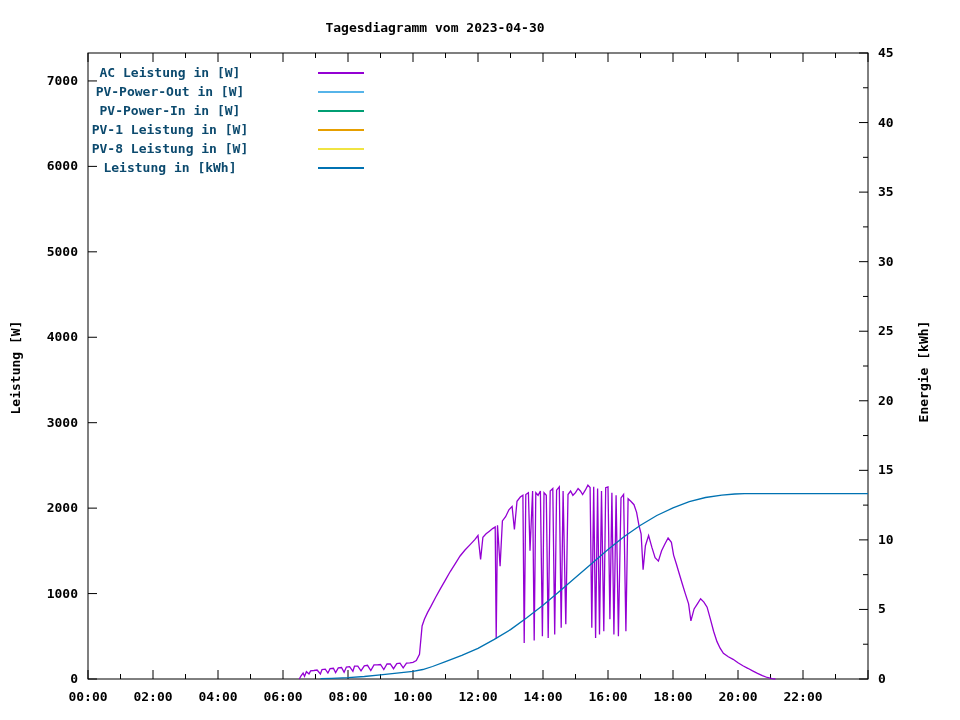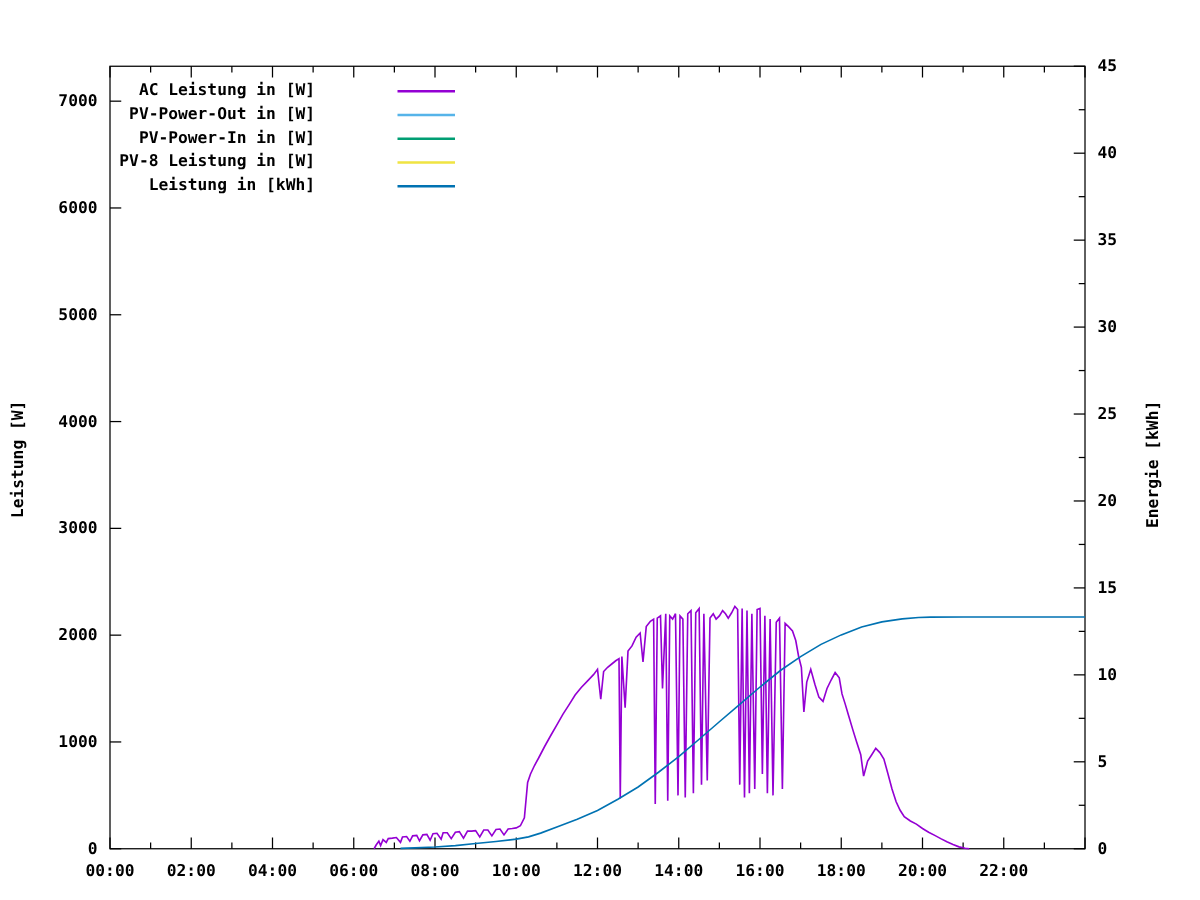--- a/index.html
+++ b/index.html
@@ -39,41 +39,42 @@
     width: 290px;
   }
   .legend-row {
     display: flex;
     align-items: center;
     height: 19px;
   }
   .legend-row .lbl {
     display: inline-block;
     width: 164px;
-    text-align: right;
+    text-align: center;
     font: bold 13px "DejaVu Sans Mono", monospace;
     white-space: nowrap;
-    color: #000000;
+    color: #0c4a6e;
   }
   .legend-row .swatch {
     display: inline-block;
     width: 46px; height: 0;
     border-top-width: 2px;
     border-top-style: solid;
     margin-left: 66px;
   }
   svg text {
     font: bold 13px "DejaVu Sans Mono", monospace;
     fill: #000;
   }
 </style>
 </head>
 <body>
 
 <div id="stage">
+  <div class="chart-title">Tagesdiagramm vom 2023-04-30</div>
   <div class="ylabel-left">Leistung [W]</div>
   <div class="ylabel-right">Energie [kWh]</div>
 
   <svg id="plot" width="960" height="720">
       <rect x="88" y="53" width="780" height="626" fill="none" stroke="#000" stroke-width="1"></rect>
       <line x1="88" y1="679" x2="88" y2="670" stroke="#000" stroke-width="1"></line>
       <line x1="88" y1="53" x2="88" y2="62" stroke="#000" stroke-width="1"></line>
       <text x="88" y="701" text-anchor="middle">00:00</text>
       <line x1="120.5" y1="679" x2="120.5" y2="674" stroke="#000" stroke-width="1"></line>
       <line x1="120.5" y1="53" x2="120.5" y2="58" stroke="#000" stroke-width="1"></line>
@@ -190,20 +191,24 @@
       </div>
       <div class="legend-row">
         <span class="lbl">PV-Power-Out in [W]</span>
         <span class="swatch" style="border-top-color: rgb(86, 180, 233);"></span>
       </div>
       <div class="legend-row">
         <span class="lbl">PV-Power-In in [W]</span>
         <span class="swatch" style="border-top-color: rgb(0, 158, 115);"></span>
       </div>
       <div class="legend-row">
+        <span class="lbl">PV-1 Leistung in [W]</span>
+        <span class="swatch" style="border-top-color: rgb(230, 159, 0);"></span>
+      </div>
+      <div class="legend-row">
         <span class="lbl">PV-8 Leistung in [W]</span>
         <span class="swatch" style="border-top-color: rgb(240, 228, 66);"></span>
       </div>
       <div class="legend-row">
         <span class="lbl">Leistung in [kWh]</span>
         <span class="swatch" style="border-top-color: rgb(0, 114, 178);"></span>
       </div>
     </div>
 </div>
 

